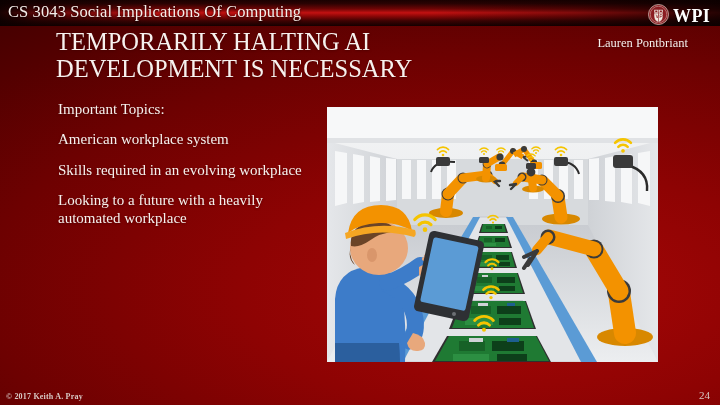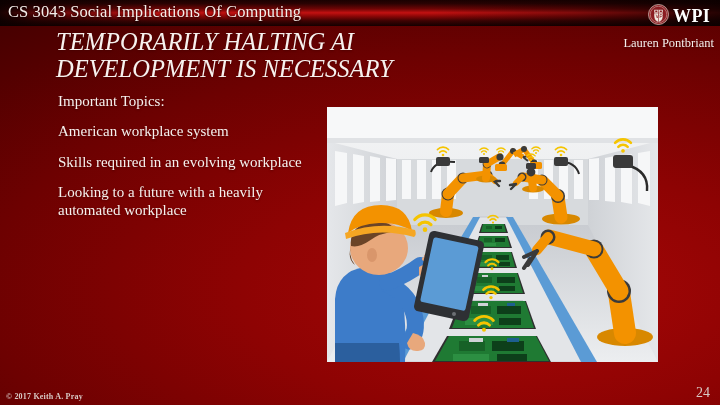--- a/index.html
+++ b/index.html
@@ -84,35 +84,35 @@
   
   .slide-title {
     position: absolute;
     left: 56px; top: 28px;
     width: 500px;
     font-size: 24.5px;
     line-height: 1.12;
     color: #f7f1ee;
     text-shadow: 0 1px 2px rgba(60,0,0,0.55);
   }
-  .slide-title .line { display: block; white-space: nowrap; font-style: italic; }
+  .slide-title .line { display: block; white-space: nowrap; }
 
   
   .author {
     position: absolute;
-    right: 6px; top: 36px;
+    right: 32px; top: 36px;
     font-size: 12.5px;
     color: #f5efec;
     text-shadow: 0 1px 2px rgba(50,0,0,0.6);
   }
 
   
   .body-list {
     position: absolute;
-    left: 58px; top: 92px;
+    left: 58px; top: 100px;
     width: 268px;
   }
   .bullet {
     font-size: 15px;
     line-height: 1.22;
     color: #f6f0ed;
     margin-bottom: 12px;
     text-shadow: 0 1px 2px rgba(50,0,0,0.5);
   }
   .bullet:last-child { margin-bottom: 12px; }
@@ -123,21 +123,21 @@
     left: 6px; bottom: 4px;
     font-size: 8px;
     color: #d8c9c5;
     font-family: "Liberation Serif", serif;
     letter-spacing: 0.2px;
     font-weight: bold;
   }
   .footer-pagenum {
     position: absolute;
     right: 10px; bottom: 4px;
-    font-size: 14px;
+    font-size: 11px;
     color: #d8c9c5;
     font-family: "Liberation Serif", serif;
   }
 
   
   .illustration {
     position: absolute;
     left: 327px; top: 107px;
     width: 331px; height: 255px;
     overflow: hidden;

